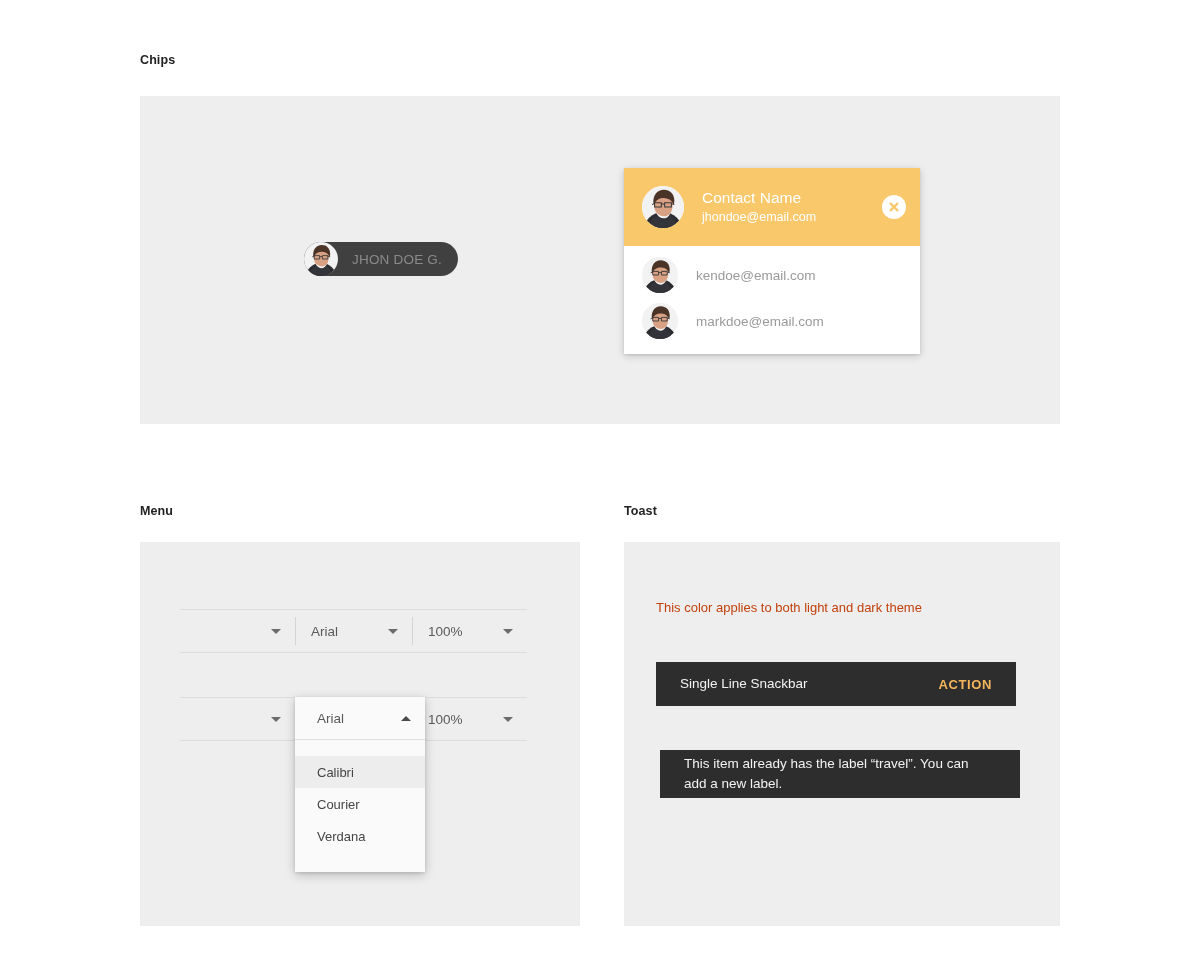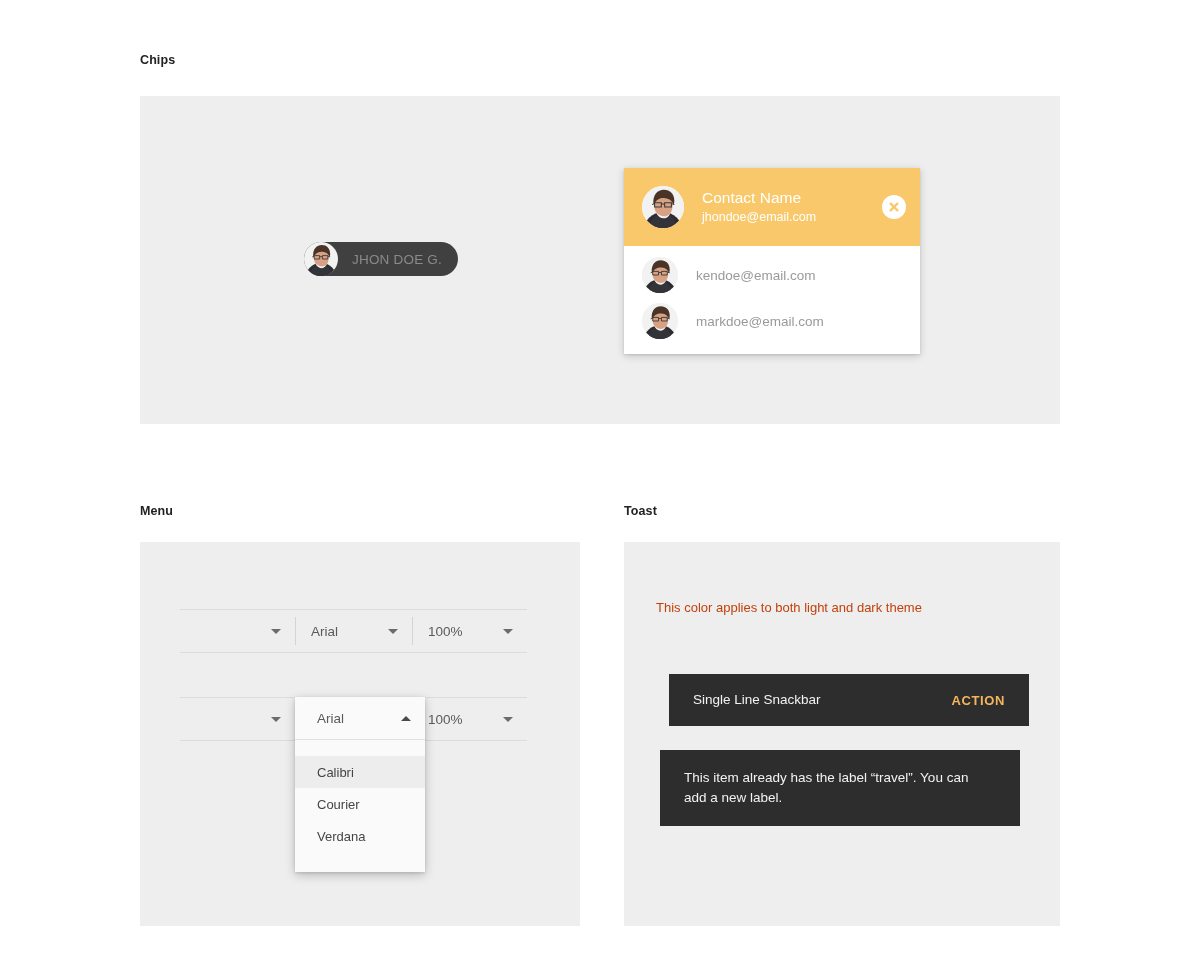--- a/index.html
+++ b/index.html
@@ -372,21 +372,21 @@
     <div class="menu-tail"></div>
   </div>
 </div>
 
 <div class="section-label" style="left:624px; top:504px;">Toast</div>
 
 <div class="panel" style="left:624px; top:542px; width:436px; height:384px;">
 
   <div class="toast-note" style="left:32px; top:58px;">This color applies to both light and dark theme</div>
 
-  <div class="snackbar single" style="left:45px; top:120px; width:360px; height:52px;margin-top:12px;">
+  <div class="snackbar single" style="left:32px; top:120px; width:360px; height:44px;">
     <span class="snack-msg">Single Line Snackbar</span>
     <span class="snack-action">ACTION</span>
   </div>
 
-  <div class="snackbar multi" style="left:36px; top:208px; width:360px; height:76px;">
+  <div class="snackbar multi" style="left:36px; top:208px; width:360px; height:48px;">
     <span class="snack-msg">This item already has the label “travel”. You can add a new label.</span>
   </div>
 </div>
 
 </body></html>

